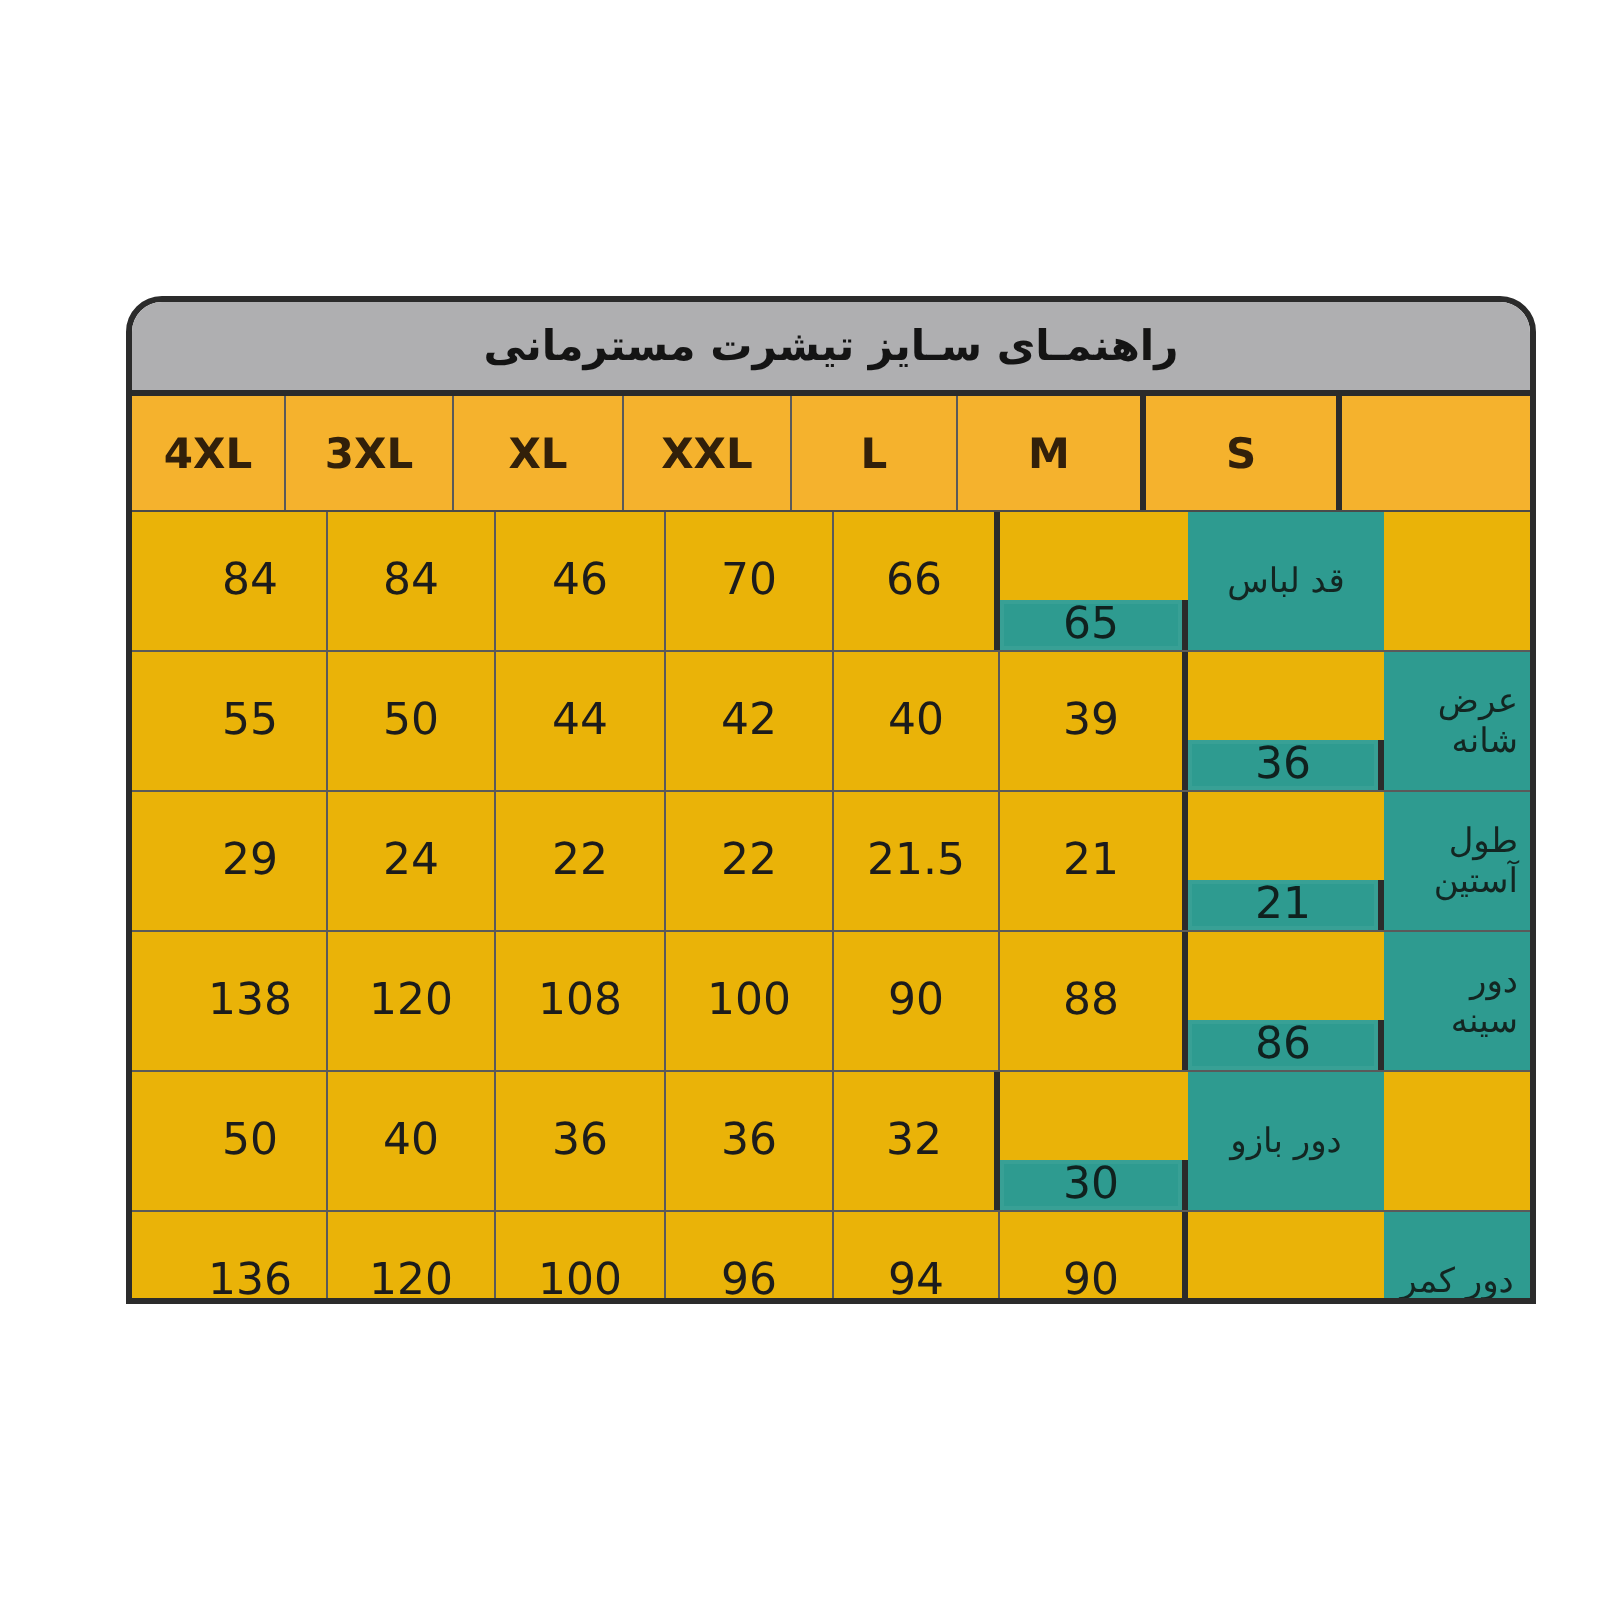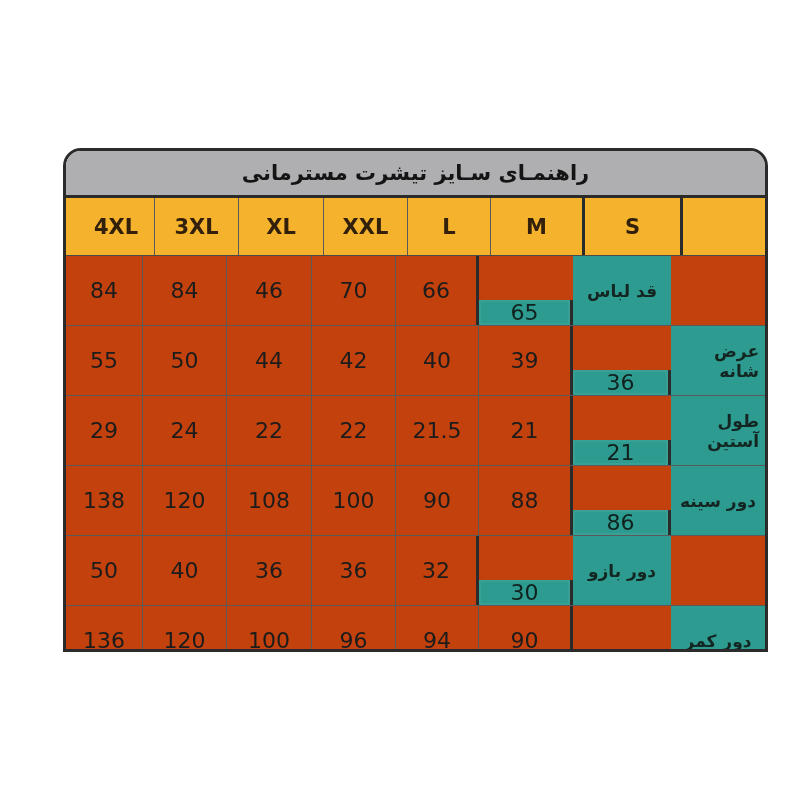--- a/index.html
+++ b/index.html
@@ -44,25 +44,25 @@
   }
   .grid-row {
     display: grid;
     grid-template-columns: 77px 84px 85px 84px 83px 94px 98px auto;
     box-sizing: border-box;
   }
   .header-row {
     flex: 0 0 58px;
     background: #f5b22d;
     border-bottom: 1px solid #4a4a4a;
-    padding-left: 12px;
   }
   .data-row {
     flex: 1 1 auto;
-    background: #c2410c;
+    background: #eab308;
+    padding-left: 21px;
   }
   .data-row + .data-row {
     border-top: 1px solid #5a5a5a;
   }
   .cell {
     display: flex;
     align-items: center;
     justify-content: center;
     box-sizing: border-box;
     overflow: hidden;
@@ -84,21 +84,21 @@
   .highlight {
     background: #2e9b90;
   }
   .value-cell.highlight {
     color: #10211e;
     box-shadow: inset 0 0 0 2px rgba(255,255,255,0.05);
     margin-top: 44px;
   }
   .label-cell {
     font-size: 17px;
-    font-weight: bold;
+    font-weight: normal;
     color: #132622;
     direction: rtl;
     padding: 0 6px;
   }
 </style>
 </head>
 <body>
 
 <div class="stage">
   <div class="size-table">

